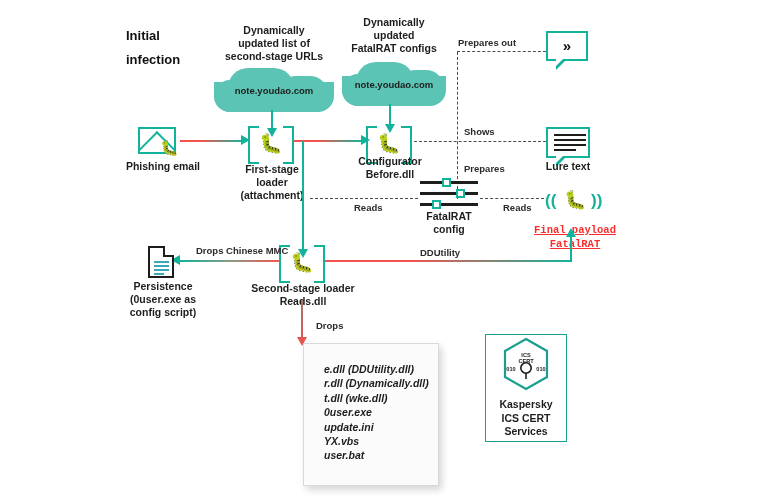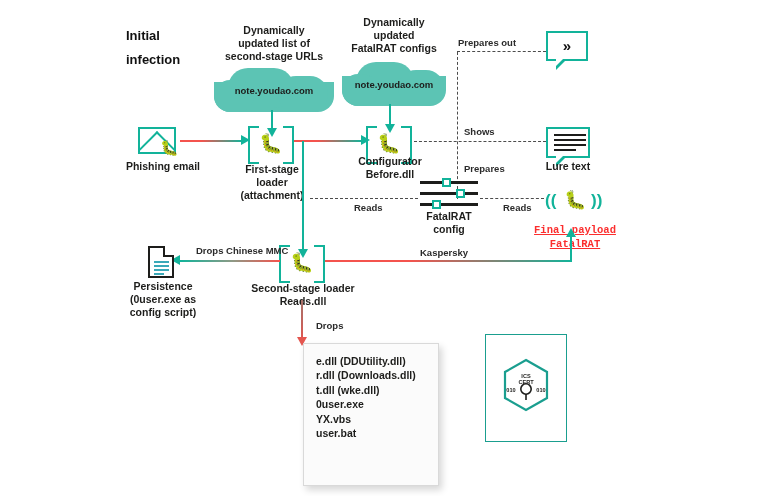--- a/index.html
+++ b/index.html
@@ -73,21 +73,21 @@
   .doc .ln{position:absolute;height:1.6px;background:#3aa8b8;}
 
   
   .slider{position:absolute;width:58px;height:40px;}
   .slider .bar{position:absolute;height:2.6px;background:#1d1d1b;width:58px;}
   .slider .knob{position:absolute;width:9px;height:9px;border:2.6px solid #12b39a;background:#fff;box-sizing:border-box;}
 
   
   .filebox{position:absolute;background:#fbfbfb;border:1px solid #d9d9d9;
            box-shadow:3px 4px 7px rgba(0,0,0,.16);}
-  .filebox ul{margin:0;padding:10px 12px;list-style:none;}
+  .filebox ul{margin:8px;padding:10px 12px;list-style:none;font-style:italic;}
   .filebox li{font-size:10.5px;line-height:14.4px;font-weight:700;color:#1d1d1b;white-space:nowrap;}
 
   
   .kcard{position:absolute;background:#fff;border:1.6px solid #1a9e8f;
          display:flex;flex-direction:column;align-items:center;justify-content:center;}
   .hexwrap{position:relative;width:48px;height:54px;margin-bottom:7px;}
   .hexwrap .ht{position:absolute;left:0;top:0;width:100%;text-align:center;
                font-size:5.6px;line-height:6.4px;font-weight:700;color:#1d1d1b;}
   .kname{font-size:10.5px;line-height:13.5px;font-weight:700;text-align:center;color:#1d1d1b;}
 
@@ -222,55 +222,59 @@
   <div class="lbl" style="left:238px;top:282px;width:130px;">Second-stage loader
 Reads.dll</div>
 
   <div class="hline grad-tr" style="left:180px;top:260px;width:100px;"></div>
   <div class="arrow ar-left" style="left:171px;top:254.5px;"></div>
   <div class="edge-lbl" style="left:196px;top:245px;">Drops Chinese MMC</div>
 
   <div class="hline grad-rt" style="left:325px;top:260px;width:247px;"></div>
   <div class="vline teal" style="left:570px;top:236px;height:26px;"></div>
   <div class="arrow ar-up" style="left:565.5px;top:228px;"></div>
-  <div class="edge-lbl" style="left:420px;top:247px;">Kaspersky</div>
+  <div class="edge-lbl" style="left:420px;top:247px;">DDUtility</div>
 
   <div class="vline grad-down" style="left:301px;top:300px;height:40px;"></div>
   <div class="arrow ar-down-r" style="left:296.5px;top:337px;"></div>
   <div class="edge-lbl" style="left:316px;top:320px;">Drops</div>
 
   <div class="doc" style="left:148px;top:246px;">
      <div class="corner"></div>
      <div class="ln" style="left:4px;top:13px;width:15px;"></div>
      <div class="ln" style="left:4px;top:17px;width:15px;"></div>
      <div class="ln" style="left:4px;top:21px;width:15px;"></div>
      <div class="ln" style="left:4px;top:25px;width:10px;"></div>
   </div>
   <div class="lbl" style="left:113px;top:280px;width:100px;">Persistence
 (0user.exe as
 config script)</div>
 
   <div class="filebox" style="left:303px;top:343px;width:134px;height:141px;">
      <ul id="file-list">
         <li>e.dll (DDUtility.dll)</li>
-        <li>r.dll (Downloads.dll)</li>
+        <li>r.dll (Dynamically.dll)</li>
         <li>t.dll (wke.dll)</li>
         <li>0user.exe</li>
+        <li>update.ini</li>
         <li>YX.vbs</li>
         <li>user.bat</li>
       </ul>
   </div>
 
   <div class="kcard" style="left:485px;top:334px;width:80px;height:106px;">
      <div class="hexwrap">
         <svg width="48" height="54" viewBox="0 0 48 54">
           <polygon points="24,2 45,14 45,40 24,52 3,40 3,14" fill="none" stroke="#1a9e8f" stroke-width="2.2"></polygon>
           <circle cx="24" cy="31" r="5.2" fill="none" stroke="#1d1d1b" stroke-width="1.6"></circle>
           <line x1="24" y1="36" x2="24" y2="42" stroke="#1d1d1b" stroke-width="1.6"></line>
         </svg>
         <div class="ht" style="top:15px;">ICS</div>
         <div class="ht" style="top:21px;">CERT</div>
         <div class="ht" style="top:29px;left:-15px;">010</div>
         <div class="ht" style="top:29px;left:15px;">010</div>
      </div>
+     <div class="kname" style="white-space:pre-line;">Kaspersky
+ICS CERT
+Services</div>
   </div>
 
 </div>
 
 </body></html>

